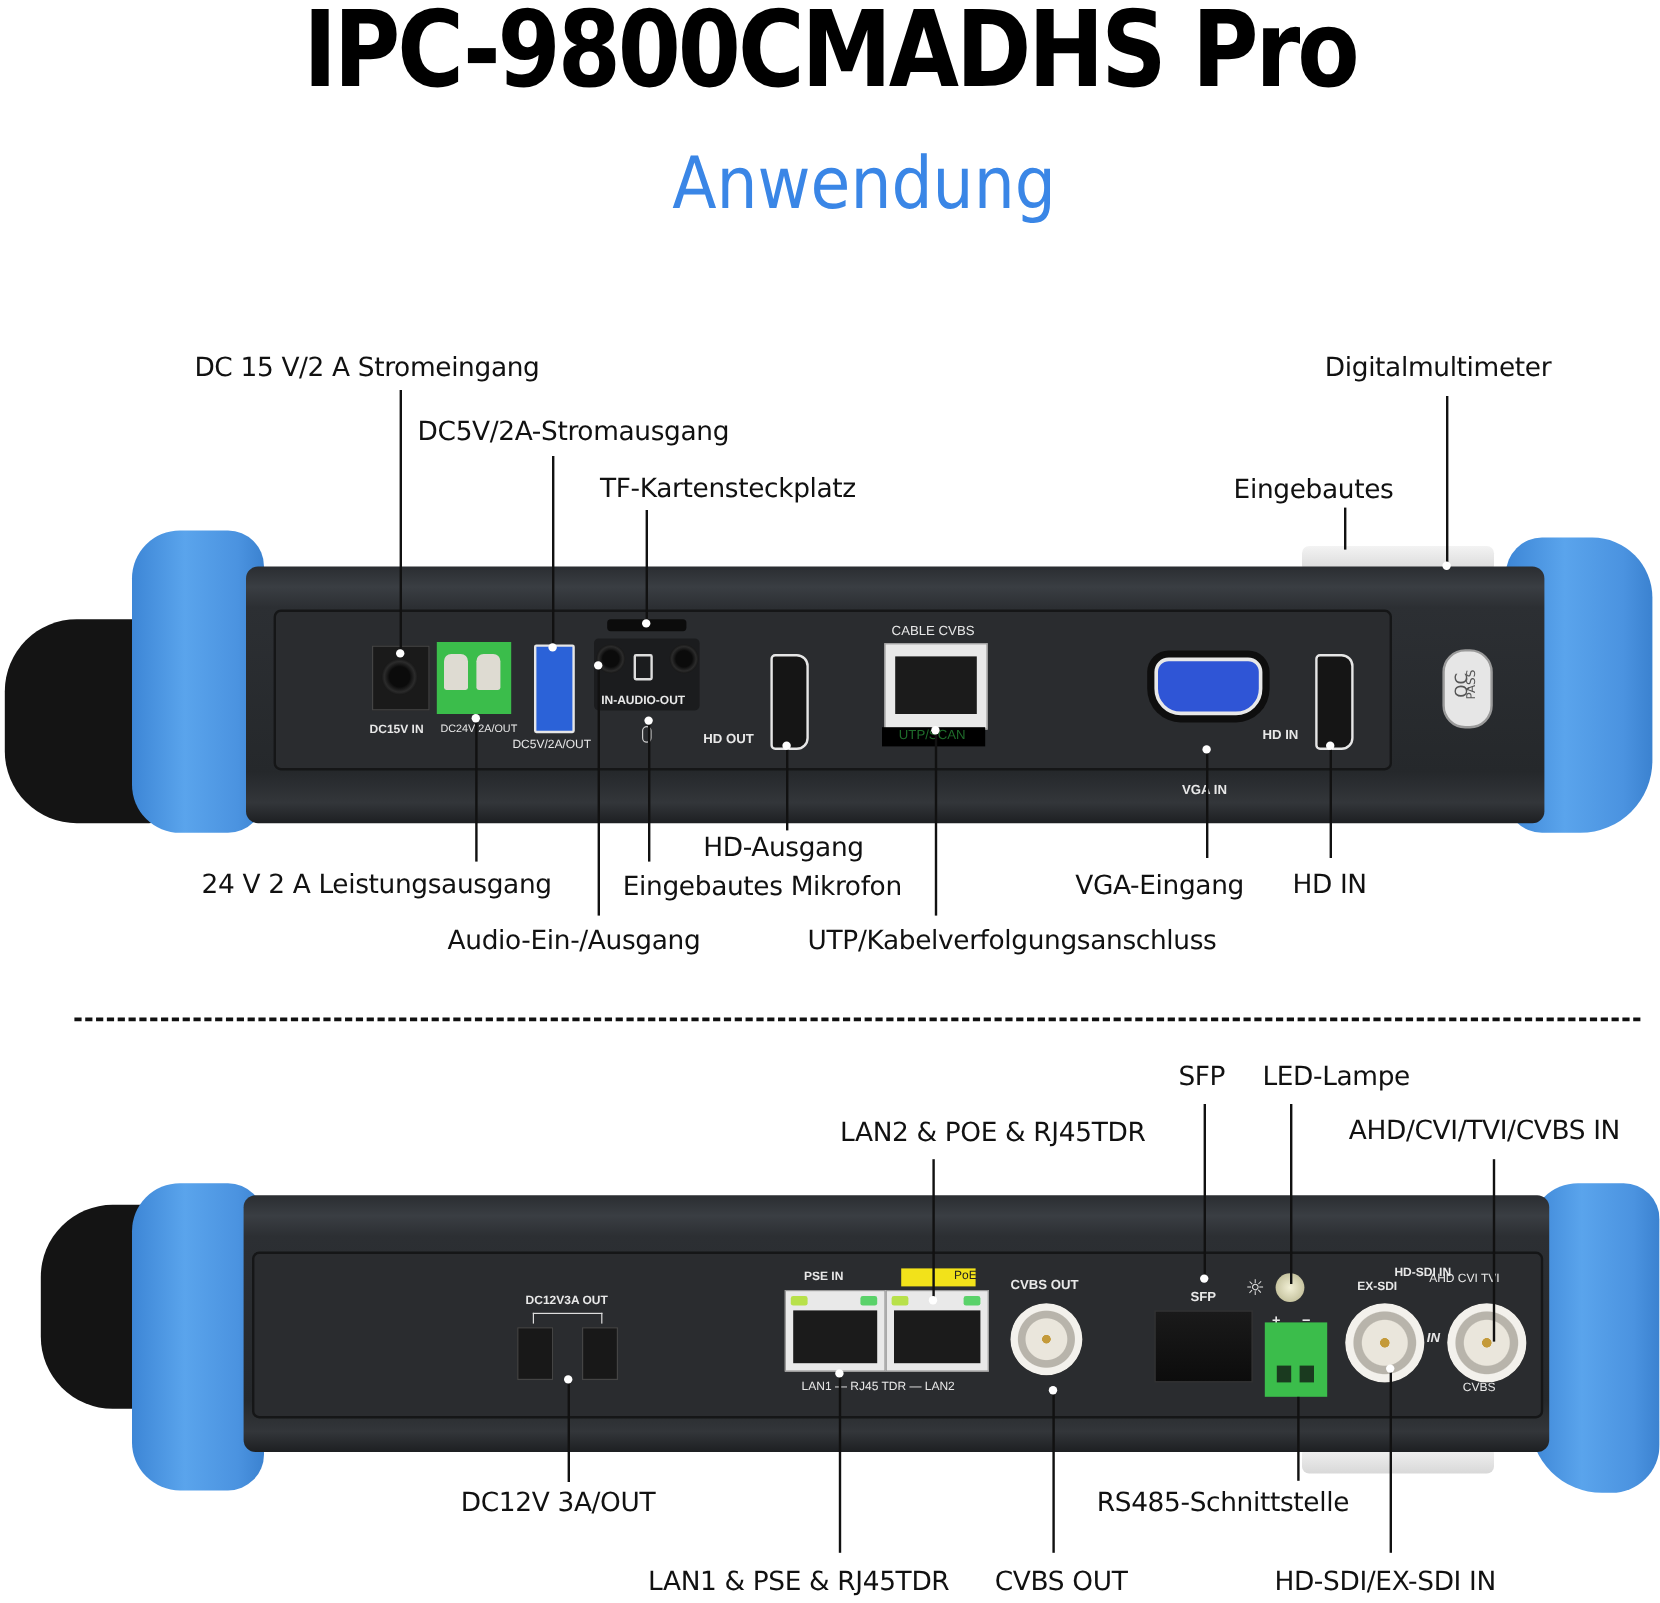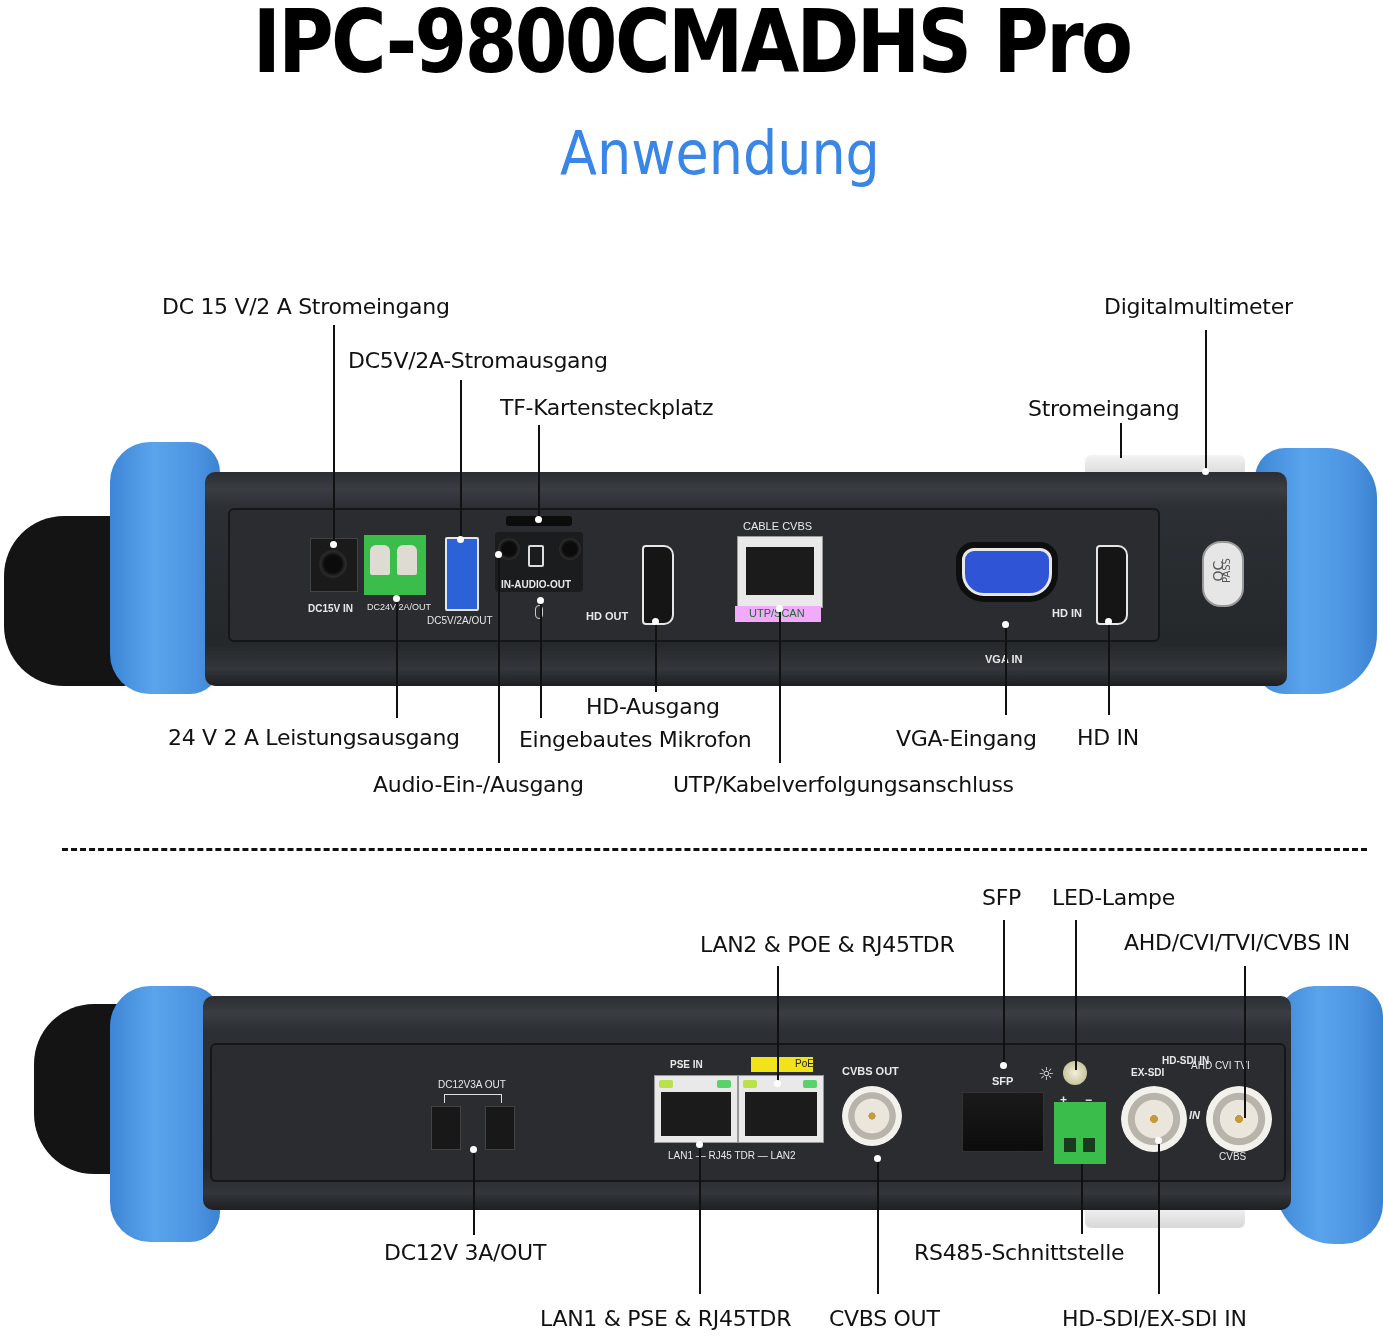--- a/index.html
+++ b/index.html
@@ -71,21 +71,21 @@
   <div class="tiny" style="left:501px;top:579px;">IN-AUDIO-OUT</div>
   <div class="abs" style="left:535px;top:605px;width:6px;height:12px;border:1px solid #ccc;border-radius:4px;"></div>
 
   <div class="tiny" style="left:586px;top:610px;font-size:11px;">HD OUT</div>
   <div class="hdmi" style="left:642px;top:545px;width:28px;height:76px;"></div>
 
   <div class="tiny" style="left:743px;top:520px;font-size:11px;font-weight:normal;">CABLE CVBS</div>
   <div class="rj45" style="left:737px;top:536px;width:84px;height:70px;">
     <div class="hole" style="left:8px;top:10px;width:68px;height:48px;"></div>
   </div>
-  <div class="abs" style="left:735px;top:606px;width:86px;height:16px;background:#f0abfc;text-align:center;">
+  <div class="abs" style="left:735px;top:606px;width:86px;height:16px;background:#000000;text-align:center;">
     <span class="tiny" style="left:14px;top:1px;color:#1e6b2a;font-weight:normal;font-size:11px;">UTP/SCAN</span>
   </div>
 
   <div class="vga" style="left:962px;top:548px;width:84px;height:42px;"></div>
   <div class="tiny" style="left:985px;top:605px;font-size:11px;margin-top:48px;">VGA IN</div>
   <div class="tiny" style="left:1052px;top:607px;font-size:11px;">HD IN</div>
   <div class="hdmi" style="left:1096px;top:545px;width:28px;height:76px;"></div>
 
   <div class="abs" style="left:1202px;top:541px;width:38px;height:62px;border-radius:19px;background:#e6e6e6;border:2px solid #9a9a9a;">
     <span class="abs" style="left:4px;top:20px;font-size:14px;color:#555;transform:rotate(-90deg);font-family:'DejaVu Sans',sans-serif;">QC</span>
@@ -115,40 +115,40 @@
 <div class="dot" style="left:776px;top:605px;"></div>
 <div class="vline" style="left:1005px;top:625px;height:90px;"></div>
 <div class="dot" style="left:1002px;top:621px;"></div>
 <div class="vline" style="left:1108px;top:622px;height:93px;"></div>
 <div class="dot" style="left:1105px;top:618px;"></div>
 
 <div class="label" style="left:162px;top:294px;">DC 15 V/2 A Stromeingang</div>
 <div class="label" style="left:348px;top:348px;">DC5V/2A-Stromausgang</div>
 <div class="label" style="left:500px;top:395px;">TF-Kartensteckplatz</div>
 <div class="label" style="left:1104px;top:294px;">Digitalmultimeter</div>
-<div class="label" style="left:1028px;top:396px;">Stromeingang</div>
+<div class="label" style="left:1028px;top:396px;">Eingebautes</div>
 <div class="label" style="left:168px;top:725px;">24 V 2 A Leistungsausgang</div>
 <div class="label" style="left:586px;top:694px;">HD-Ausgang</div>
 <div class="label" style="left:519px;top:727px;">Eingebautes Mikrofon</div>
 <div class="label" style="left:373px;top:772px;">Audio-Ein-/Ausgang</div>
 <div class="label" style="left:641px;top:772px;margin-left:32px;">UTP/Kabelverfolgungsanschluss</div>
 <div class="label" style="left:896px;top:726px;">VGA-Eingang</div>
 <div class="label" style="left:1077px;top:725px;">HD IN</div>
 
 <div class="divider"></div>
 
 <div>
   <div class="strap" style="left:34px;top:1004px;width:120px;height:170px;"></div>
   <div class="bumper" style="left:110px;top:986px;width:110px;height:256px;border-radius:40px 30px 30px 40px;"></div>
   <div class="bumper" style="left:1275px;top:986px;width:108px;height:258px;border-radius:40px 30px 40px 60px;"></div>
   <div class="silk" style="left:1085px;top:1206px;width:160px;height:22px;"></div>
   <div class="body" style="left:203px;top:996px;width:1088px;height:214px;"></div>
   <div class="panel" style="left:210px;top:1043px;width:1072px;height:135px;"></div>
 
-  <div class="tiny" style="left:438px;top:1079px;font-weight:normal;">DC12V3A OUT</div>
+  <div class="tiny" style="left:438px;top:1079px;font-weight:bold;">DC12V3A OUT</div>
   <div class="abs" style="left:444px;top:1094px;width:56px;height:8px;border:1px solid #ddd;border-bottom:none;"></div>
   <div class="abs" style="left:431px;top:1106px;width:28px;height:42px;background:#181818;border:1px solid #444;"></div>
   <div class="abs" style="left:485px;top:1106px;width:28px;height:42px;background:#181818;border:1px solid #444;"></div>
 
   <div class="tiny" style="left:670px;top:1059px;">PSE IN</div>
   <div class="abs" style="left:751px;top:1057px;width:62px;height:15px;background:#f2e21a;">
     <span class="tiny" style="left:28px;top:1px;color:#222;font-weight:normal;margin-left:16px;">PoE</span>
   </div>
   <div class="rj45" style="left:654px;top:1075px;width:82px;height:66px;">
     <div class="hole" style="left:6px;top:16px;width:70px;height:44px;"></div>

